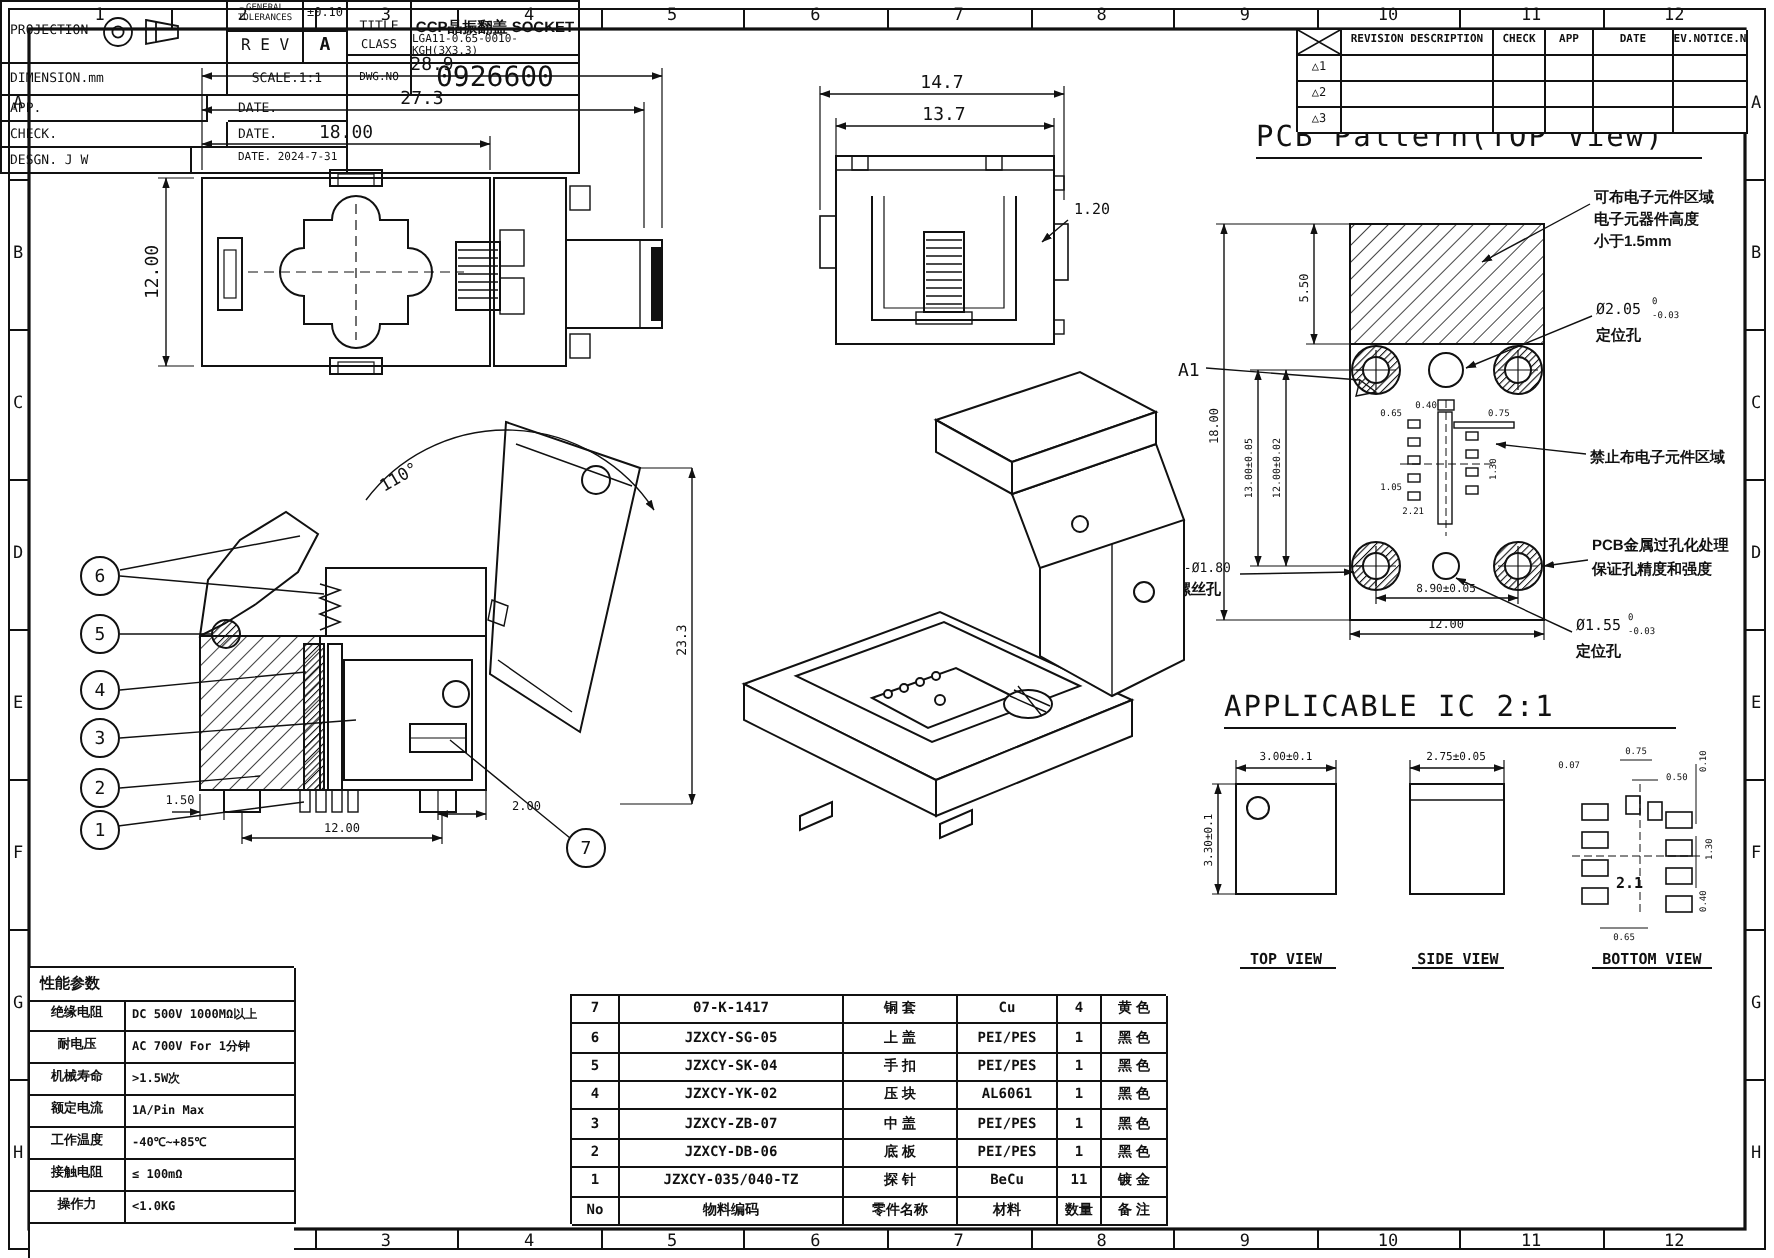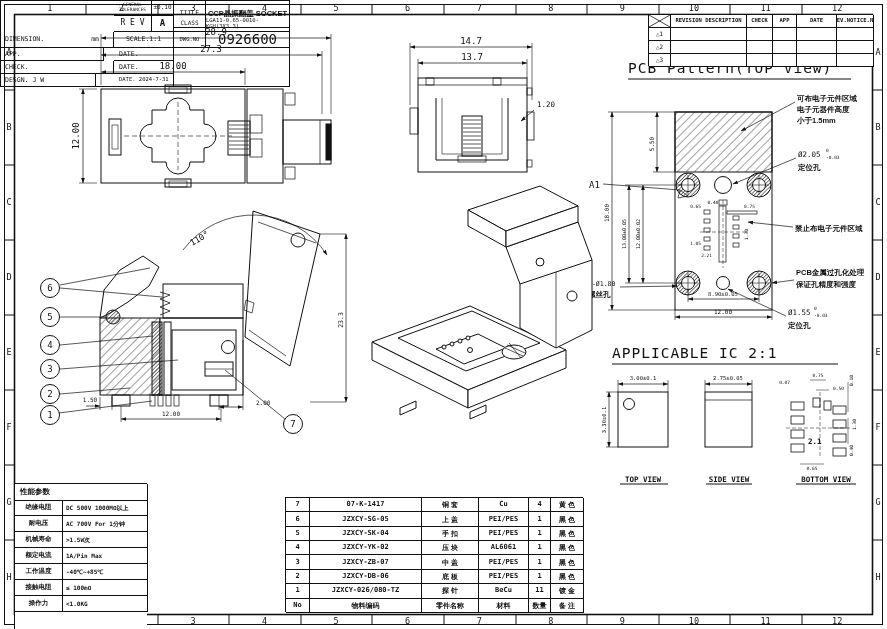--- a/index.html
+++ b/index.html
@@ -479,47 +479,57 @@
       <div class="row">
       <div class="cell">2</div>
       <div class="cell">JZXCY-DB-06</div>
       <div class="cell nm">底 板</div>
       <div class="cell">PEI/PES</div>
       <div class="cell">1</div>
       <div class="cell rm">黑 色</div>
     </div>
       <div class="row">
       <div class="cell">1</div>
-      <div class="cell">JZXCY-026/080-TZ</div>
+      <div class="cell">JZXCY-035/040-TZ</div>
       <div class="cell nm">探 针</div>
       <div class="cell">BeCu</div>
       <div class="cell">11</div>
       <div class="cell rm">镀 金</div>
     </div>
   <div class="cell">No</div>
   <div class="cell nm">物料编码</div>
   <div class="cell nm">零件名称</div>
   <div class="cell nm">材料</div>
   <div class="cell nm">数量</div>
   <div class="cell rm">备 注</div>
 </div>
 
 <div id="tb">
+  <div class="c left" style="left:0;top:0;width:114px;height:32px">
+    <span>PROJECTION</span>
+    <svg width="44" height="22" style="margin-left:5px">
+      <g stroke="#111" fill="none" stroke-width="0.9">
+        <circle cx="10" cy="11" r="7"></circle>
+            <circle cx="10" cy="11" r="2.8"></circle>
+        <path d="M24,5 L40,8 L40,14 L24,17 Z M29,5.9 V16.1"></path>
+      </g>
+    </svg>
+  </div>
   <div class="c" style="left:114px;top:0;width:38px;height:16px;font-size:4.5px;flex-direction:column">
     <span>GENERAL</span>
         <span>TOLERANCES</span>
   </div>
   <div class="c" style="left:152px;top:0;width:22px;height:16px;font-size:6px">±0.10</div>
   <div class="c" style="left:114px;top:16px;width:38px;height:16px;font-size:8px;font-weight:normal">R E V</div>
   <div class="c" style="left:152px;top:16px;width:22px;height:16px;font-size:9px;font-weight:bold">A</div>
   <div class="c" style="left:174px;top:0;width:32px;height:28px;font-size:6.5px">TITLE</div>
   <div class="c" style="left:206px;top:0;width:84px;height:28px;font-size:7.5px;font-family:'Liberation Sans',sans-serif;font-weight:bold">CCP晶振翻盖 SOCKET</div>
   <div class="c" style="left:174px;top:16px;width:32px;height:16px;font-size:6px">CLASS</div>
   <div class="c" style="left:206px;top:16px;width:84px;height:16px;font-size:5.5px">LGA11-0.65-0010-KGH(3X3.3)</div>
-  <div class="c left" style="left:0;top:32px;width:114px;height:16px;justify-content:space-between;padding-right:14px">
+  <div class="c left" style="left:0;top:32px;width:114px;height:16px;padding-right:14px">
     <span>DIMENSION.</span>
         <span>mm</span>
   </div>
   <div class="c" style="left:114px;top:32px;width:60px;height:16px;justify-content:center;padding:0 5px">
     <span>SCALE.</span>
         <span>1:1</span>
   </div>
   <div class="c" style="left:174px;top:32px;width:32px;height:16px;font-size:5.5px">DWG.NO</div>
   <div class="c" style="left:206px;top:32px;width:84px;height:16px;font-size:14px">0926600</div>
   <div class="c left" style="left:0;top:48px;width:104px;height:13px">APP.</div>

